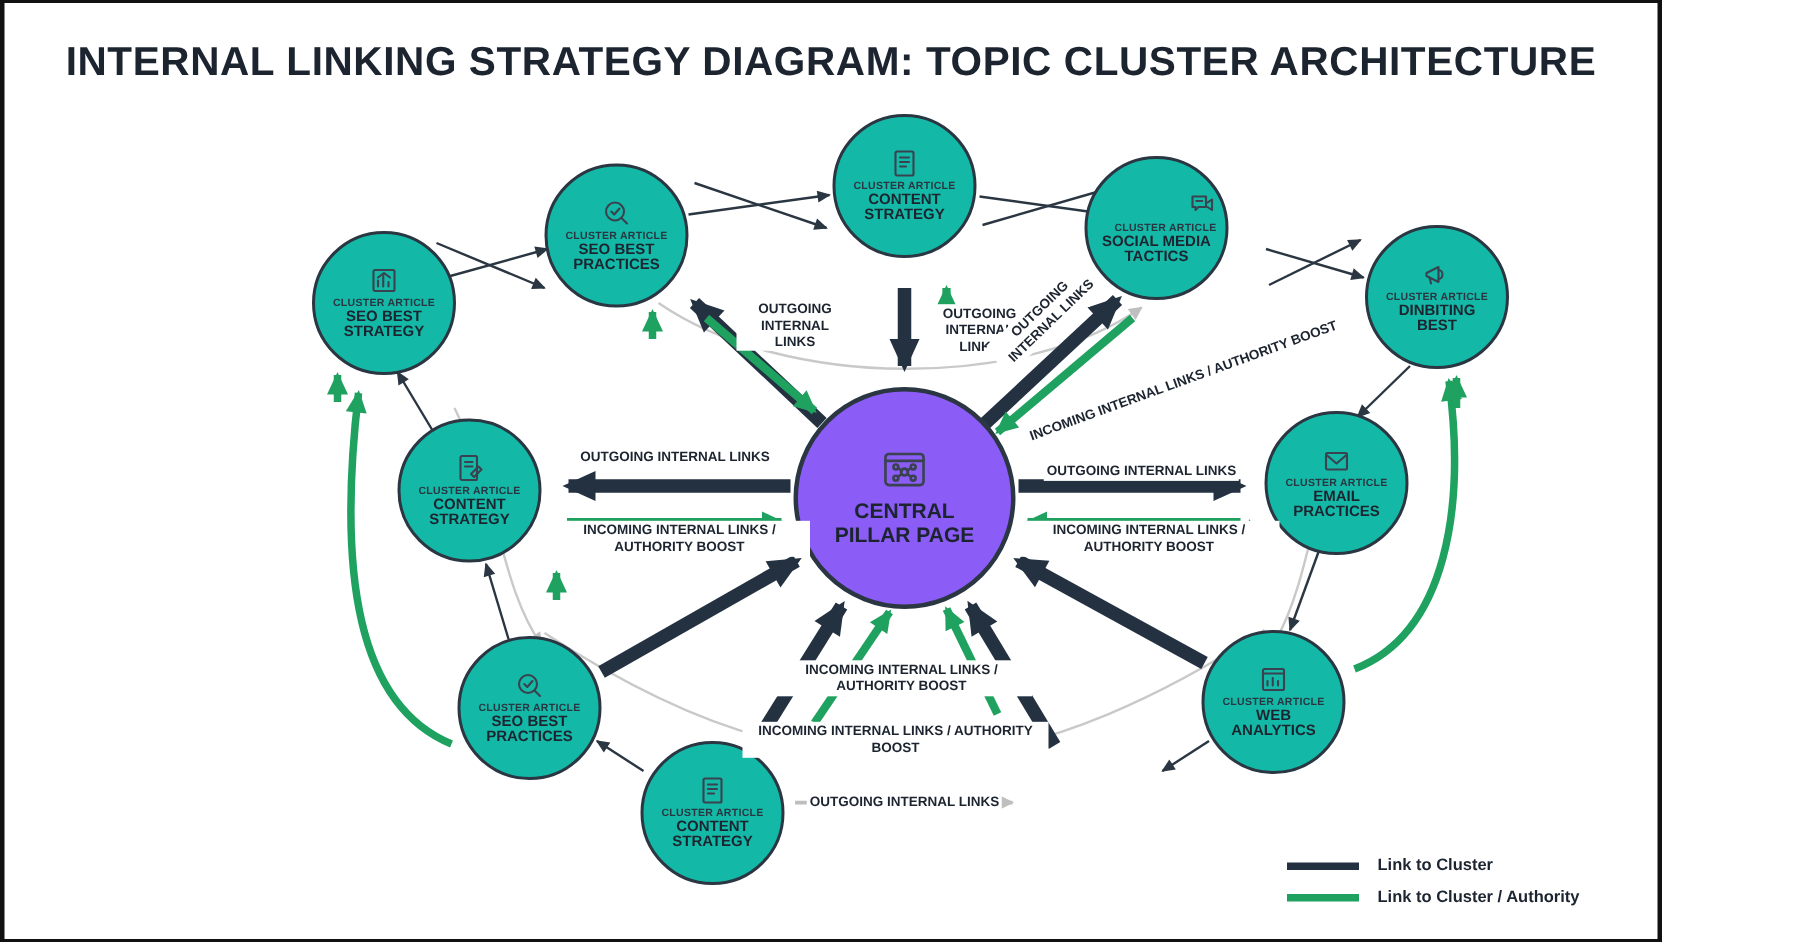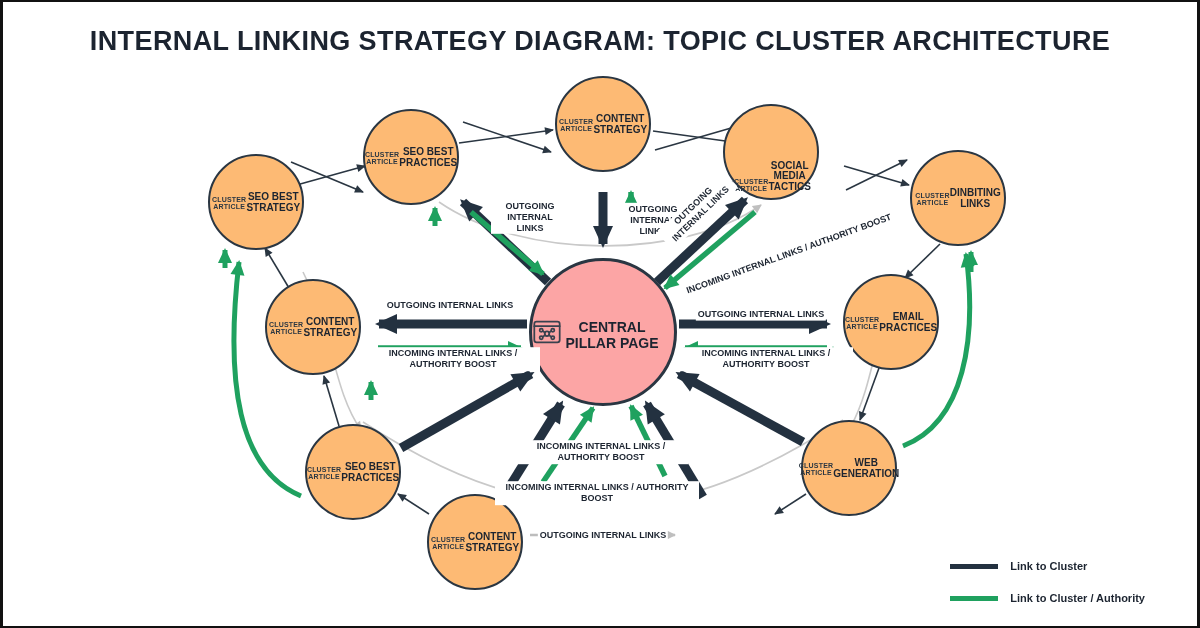--- a/index.html
+++ b/index.html
@@ -1,37 +1,37 @@
 <!DOCTYPE html>
 <html><head>
 <meta charset="utf-8">
 <style>
   html,body{margin:0;padding:0;background:#ffffff;font-family:"Liberation Sans",sans-serif;}
-  #canvas{position:relative;width:1200px;height:628px;background:#ffffff;overflow:hidden;
+  #canvas{position:relative;width:1108px;height:628px;background:#ffffff;overflow:hidden;
           border-left:3px solid #111;border-right:3px solid #111;border-top:2px solid #111;border-bottom:2px solid #111;box-sizing:border-box;}
   .page-title{position:absolute;top:24px;left:0;width:100%;text-align:center;
           font-size:27px;font-weight:800;letter-spacing:.4px;color:#1c2430;}
   svg.layer{position:absolute;left:0;top:0;}
-  .node{position:absolute;width:96px;height:96px;border-radius:50%;background:#fdba74;
-        border:2.5px solid #2a3642;box-sizing:border-box;display:flex;flex-direction:row;
+  .node{position:absolute;width:96px;height:96px;border-radius:50%;background:#14b8a6;
+        border:2.5px solid #2a3642;box-sizing:border-box;display:flex;flex-direction:column;
         align-items:center;justify-content:center;text-align:center;padding:6px;z-index:5;}
   .node .kicker{font-size:7px;font-weight:700;color:#2a3642;letter-spacing:.2px;margin-top:2px;}
   .node .node-title{font-size:10px;font-weight:800;color:#1c2430;line-height:1.05;margin-top:1px;}
   .node svg{stroke:#39424e;fill:none;stroke-width:1.4;stroke-linecap:round;stroke-linejoin:round;}
   .center-node{position:absolute;left:526px;top:256px;width:148px;height:148px;border-radius:50%;
-        background:#fca5a5;border:3px solid #2a3642;box-sizing:border-box;display:flex;flex-direction:row;
-        align-items:center;justify-content:flex-start;text-align:center;z-index:6;}
+        background:#8b5cf6;border:3px solid #2a3642;box-sizing:border-box;display:flex;flex-direction:column;
+        align-items:center;justify-content:center;text-align:center;z-index:6;}
   .center-node .center-title{font-size:14px;font-weight:800;color:#1c2430;line-height:1.15;margin-top:6px;width:100px;}
   .center-node svg{stroke:#39424e;fill:none;stroke-width:1.5;stroke-linecap:round;stroke-linejoin:round;}
   .edge-label{position:absolute;transform:translate(-50%,-50%);background:#ffffff;
         font-size:9px;font-weight:700;color:#1c2430;text-align:center;line-height:1.2;
         padding:1px 2px;z-index:7;}
   .edge-label.nowrap{white-space:nowrap;}
   .legend{position:absolute;right:52px;bottom:22px;z-index:8;}
-  .legend-row{display:flex;align-items:center;margin-top:20px;}
+  .legend-row{display:flex;align-items:center;margin-top:9px;}
   .legend .swatch{display:inline-block;width:48px;height:5px;margin-right:12px;}
   .legend .swatch.dark{background:#233140;}
   .legend .swatch.green{background:#1fa15f;}
   .legend-label{font-size:11px;font-weight:700;color:#1c2430;}
 </style>
 </head>
 <body>
 
 <div id="canvas">
 
@@ -155,42 +155,42 @@
     <div class="node-title">SOCIAL MEDIA TACTICS</div>
   </div>
 
   <div class="node" style="left:907px;top:148px;">
     <svg width="20" height="20" viewBox="0 0 20 20">
         <path d="M3,9 L11,5 L11,15 L3,11 Z"></path>
         <path d="M11,7 C14.5,7 14.5,13 11,13"></path>
         <line x1="5" y1="12" x2="6" y2="16"></line>
       </svg>
     <div class="kicker">CLUSTER ARTICLE</div>
-    <div class="node-title">DINBITING LINKS</div>
+    <div class="node-title">DINBITING BEST</div>
   </div>
 
   <div class="node" style="left:840px;top:272px;">
     <svg width="20" height="20" viewBox="0 0 20 20">
         <rect x="3" y="5" width="14" height="11" rx="1"></rect>
         <path d="M3,6 L10,12 L17,6"></path>
       </svg>
     <div class="kicker">CLUSTER ARTICLE</div>
     <div class="node-title">EMAIL PRACTICES</div>
   </div>
 
   <div class="node" style="left:798px;top:418px;">
     <svg width="20" height="20" viewBox="0 0 20 20">
         <rect x="3" y="3" width="14" height="14" rx="1"></rect>
         <line x1="3" y1="6" x2="17" y2="6"></line>
         <line x1="6" y1="14" x2="6" y2="11"></line>
         <line x1="9.5" y1="14" x2="9.5" y2="9"></line>
         <line x1="13" y1="14" x2="13" y2="11"></line>
       </svg>
     <div class="kicker">CLUSTER ARTICLE</div>
-    <div class="node-title">WEB GENERATION</div>
+    <div class="node-title">WEB ANALYTICS</div>
   </div>
 
 
   <div class="node" style="left:424px;top:492px;">
     <svg width="20" height="20" viewBox="0 0 20 20">
         <rect x="4" y="2" width="12" height="16" rx="1"></rect>
         <line x1="7" y1="6" x2="13" y2="6"></line>
         <line x1="7" y1="9" x2="13" y2="9"></line>
         <line x1="7" y1="12" x2="11" y2="12"></line>
       </svg>

